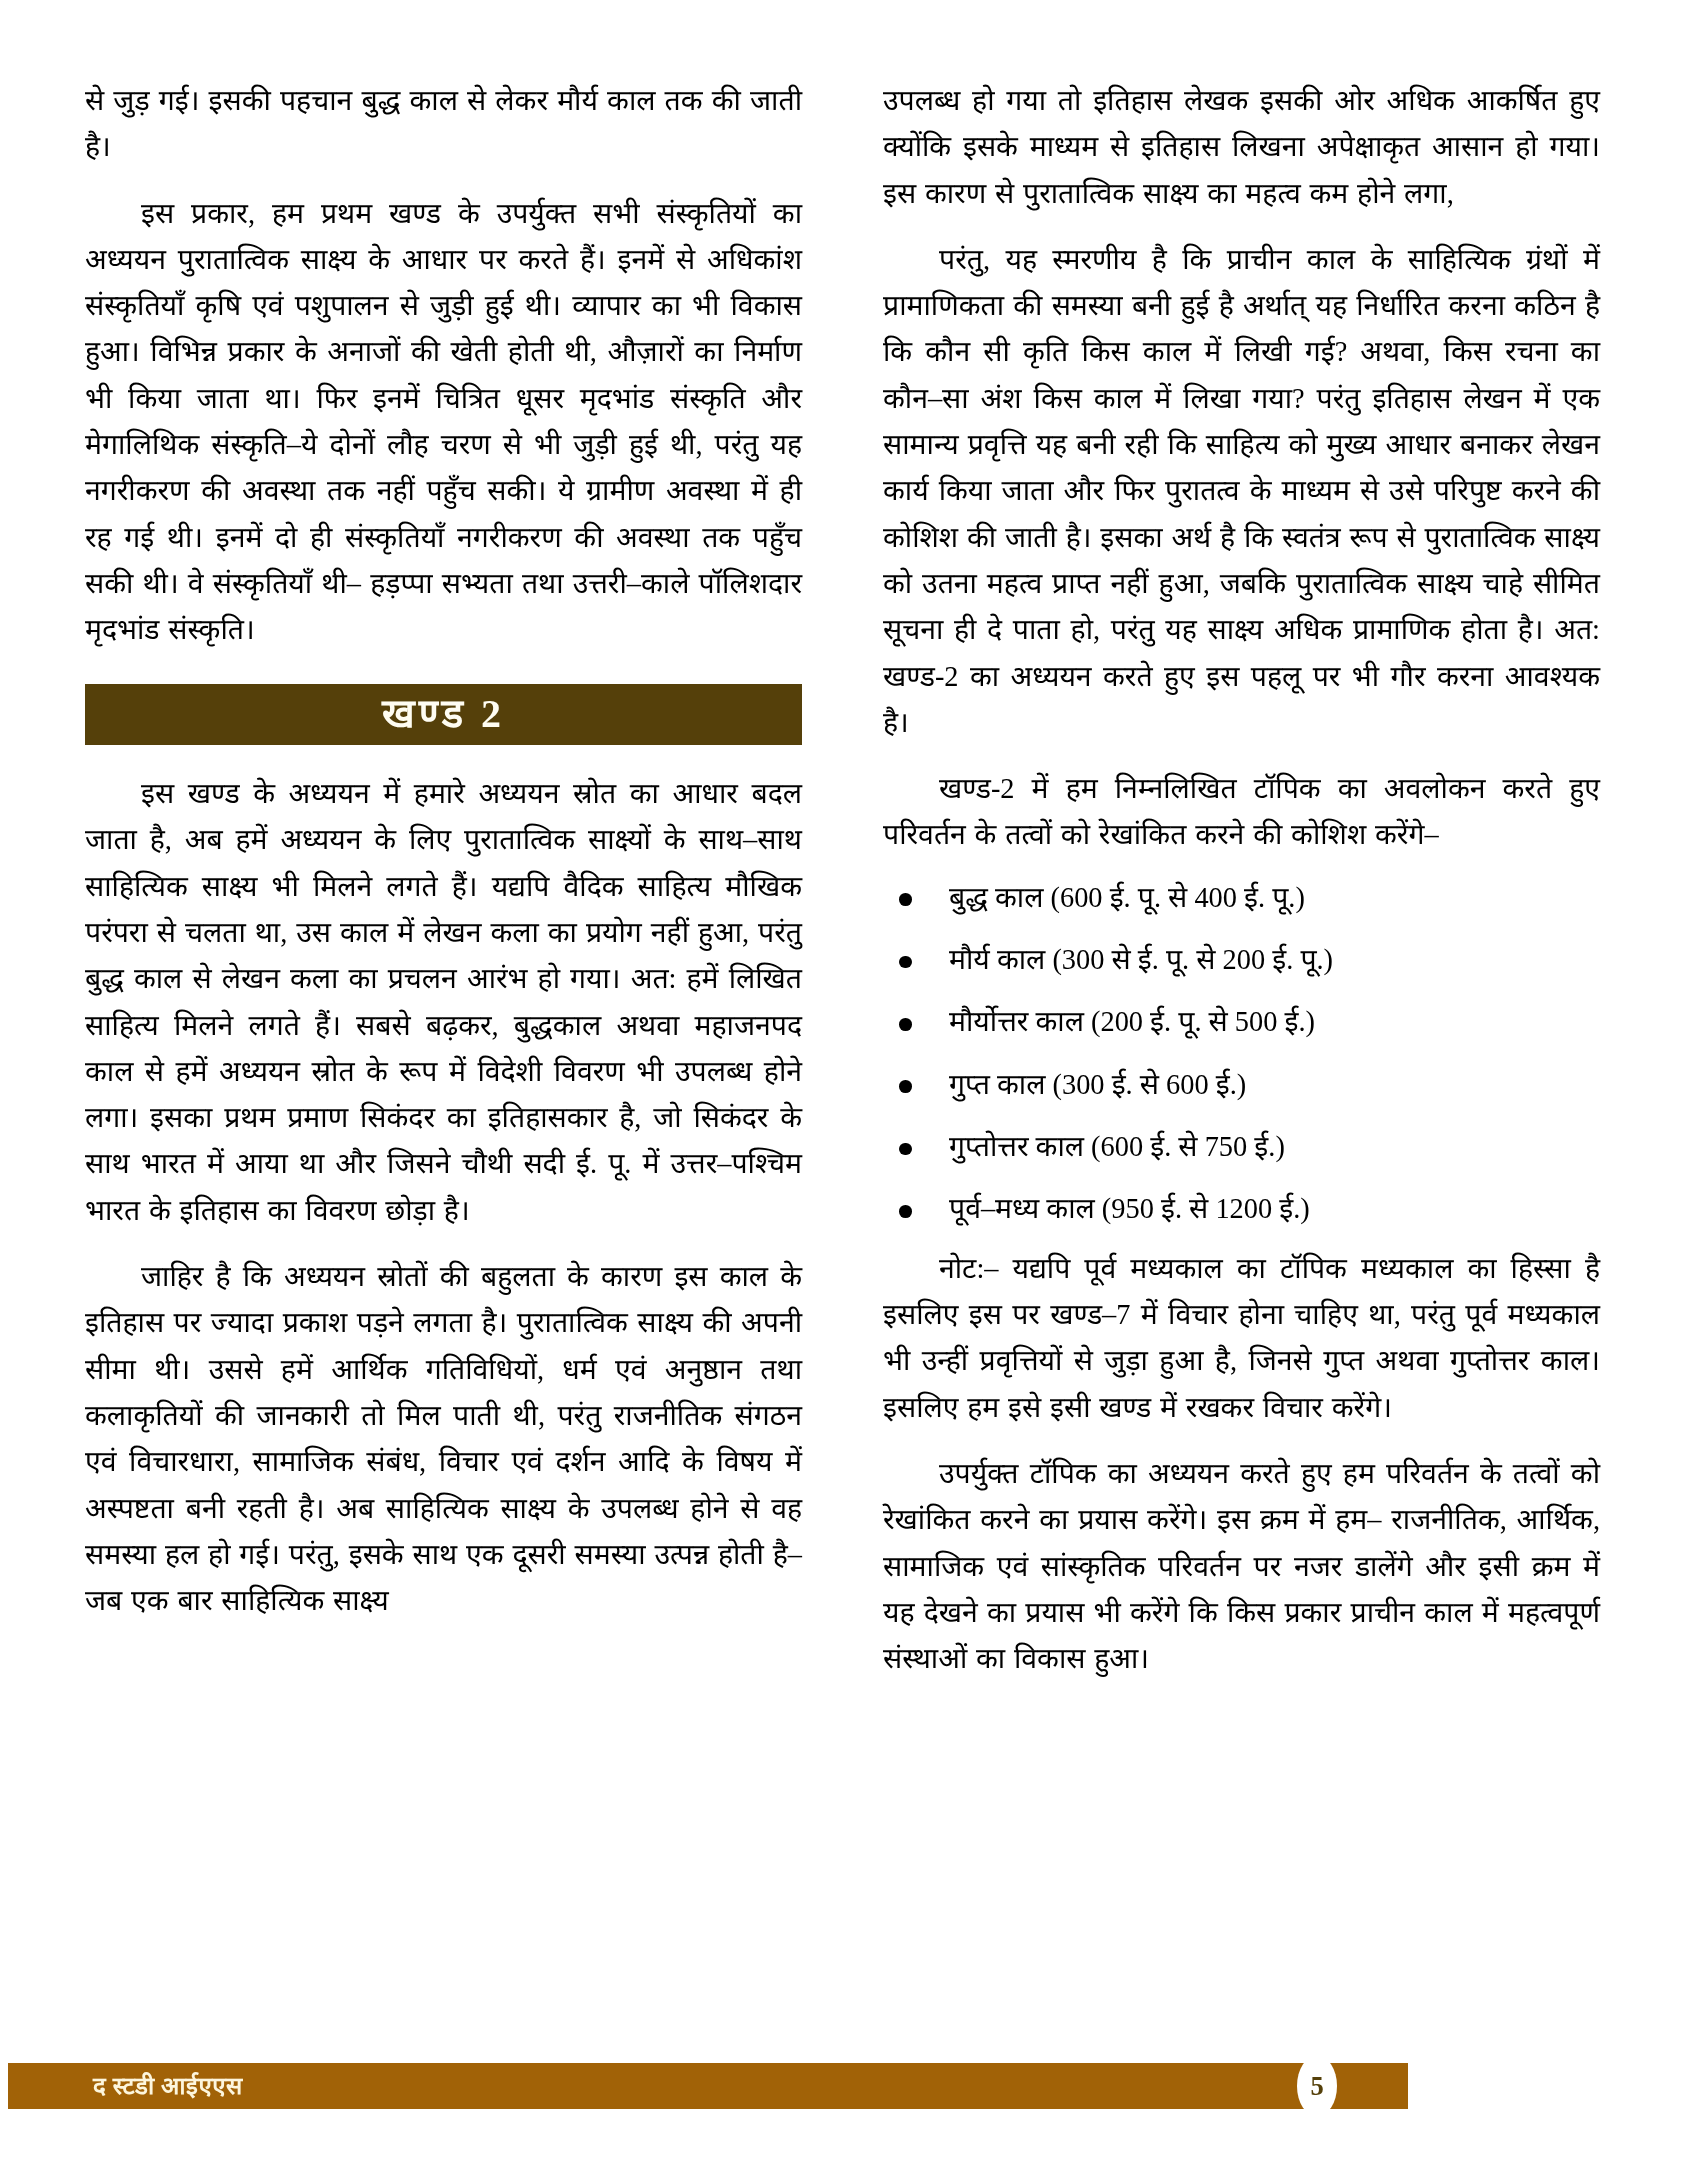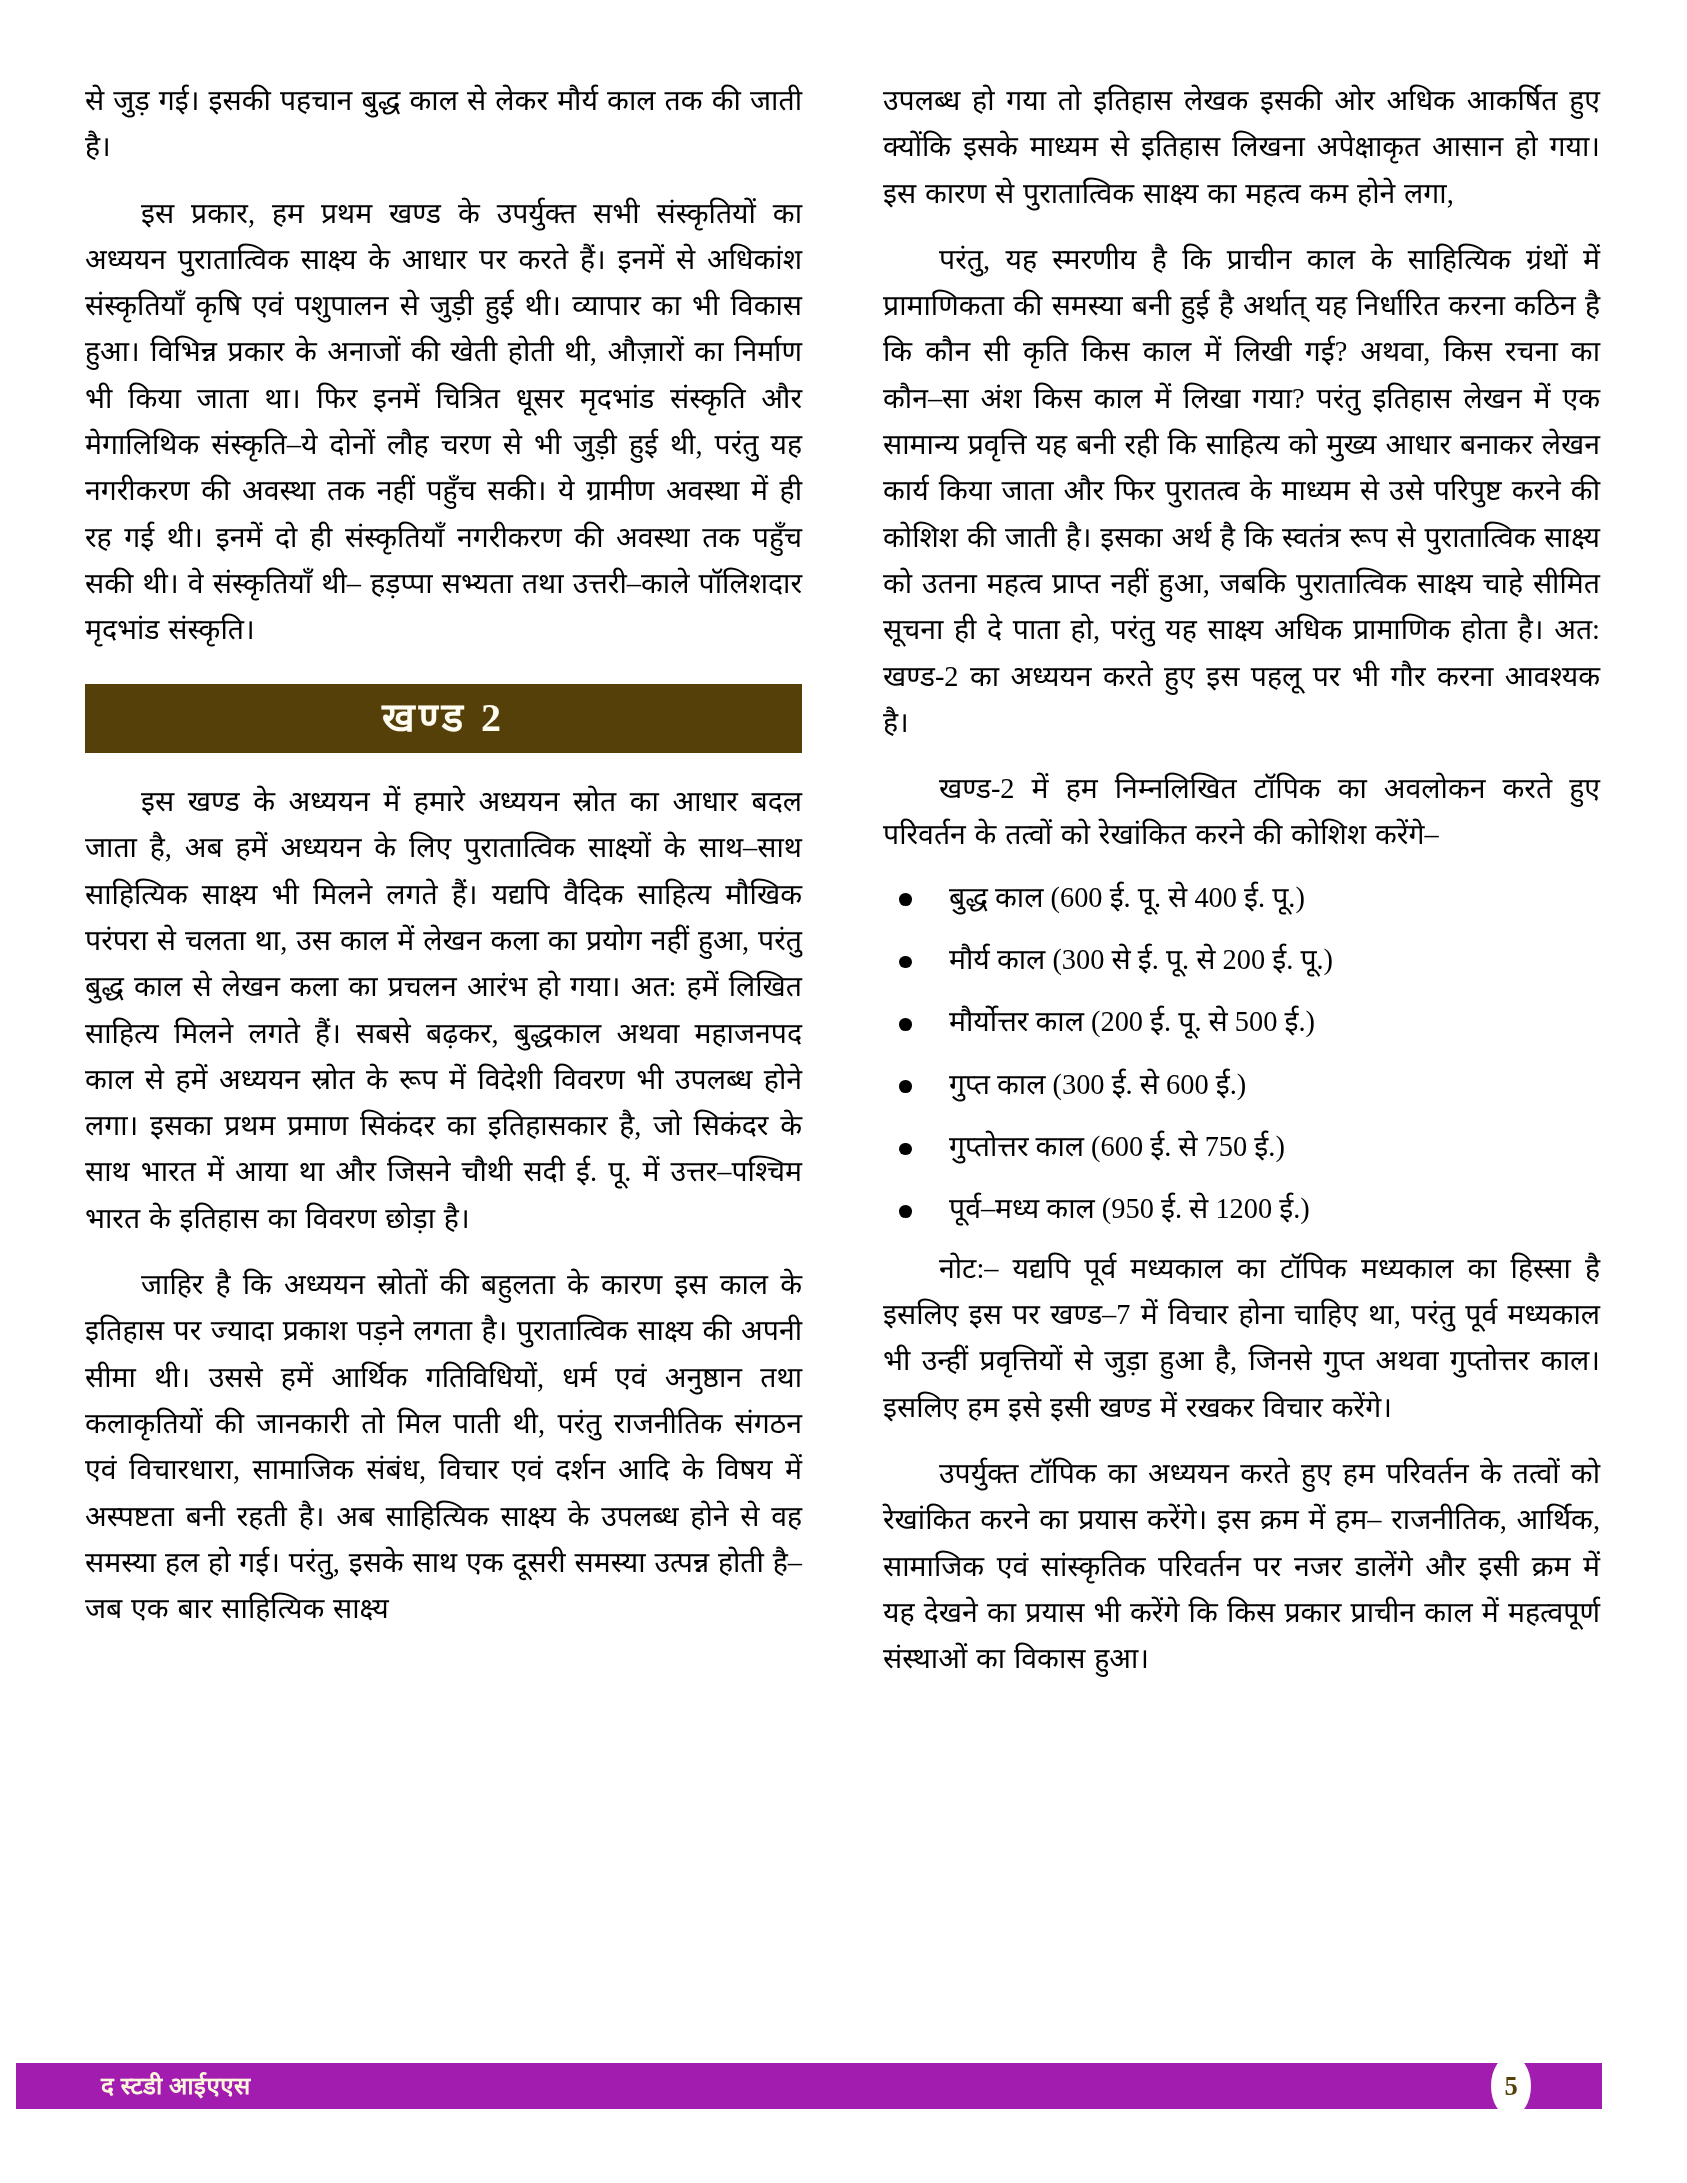--- a/index.html
+++ b/index.html
@@ -47,21 +47,21 @@
     margin-bottom: 0;
   }
   .bold-lead {
     font-weight: normal;
   }
 
   
   .khand-banner {
     margin: 30px 0 26.5px 0;
     background: #55400a;
-    height: 69px;
+    height: 61px;
     display: flex;
     align-items: center;
     justify-content: center;
   }
   .khand-banner .label {
     color: #fffdf2;
     font-size: 40px;
     font-weight: bold;
     letter-spacing: 0.10em;
     line-height: 1;
@@ -91,25 +91,25 @@
     top: 14.6px;
     width: 12.6px;
     height: 12.6px;
     border-radius: 50%;
     background: #000000;
   }
 
   
   .footer {
     position: absolute;
-    left: 16px;
+    left: 8px;
     bottom: 74px;
-    width: 1586px;
+    width: 1400px;
     height: 46px;
-    background: #a21caf;
+    background: #a16207;
   }
   .footer .brand {
     position: absolute;
     left: 85px;
     top: 50%;
     transform: translateY(-50%);
     color: #fdf6dd;
     font-size: 24px;
     font-weight: bold;
     letter-spacing: 0.02em;

